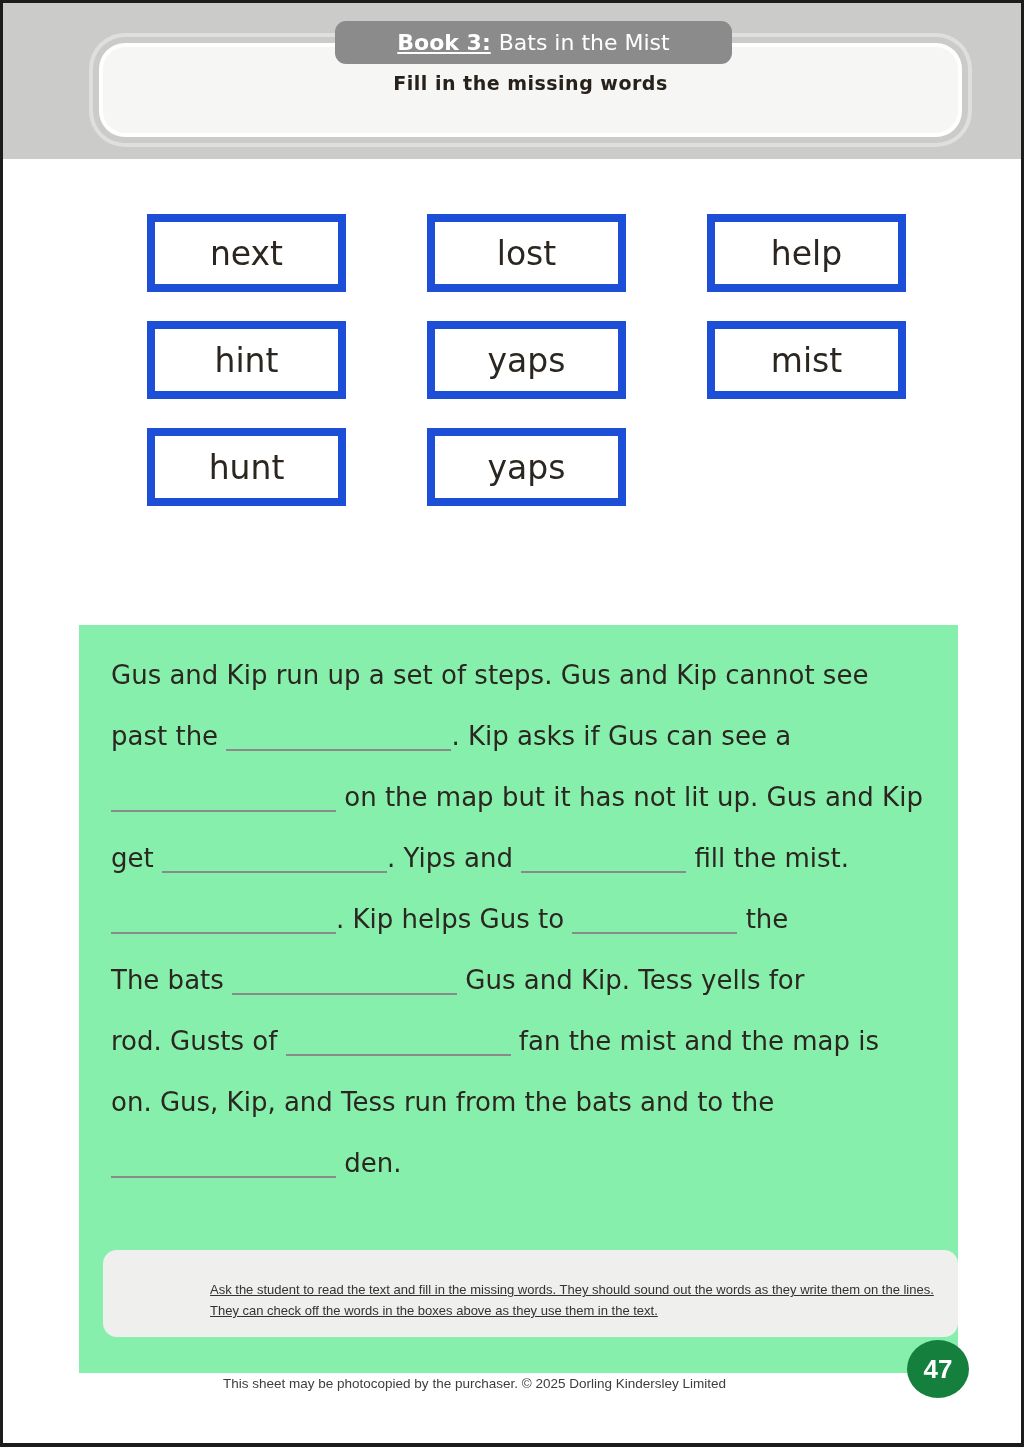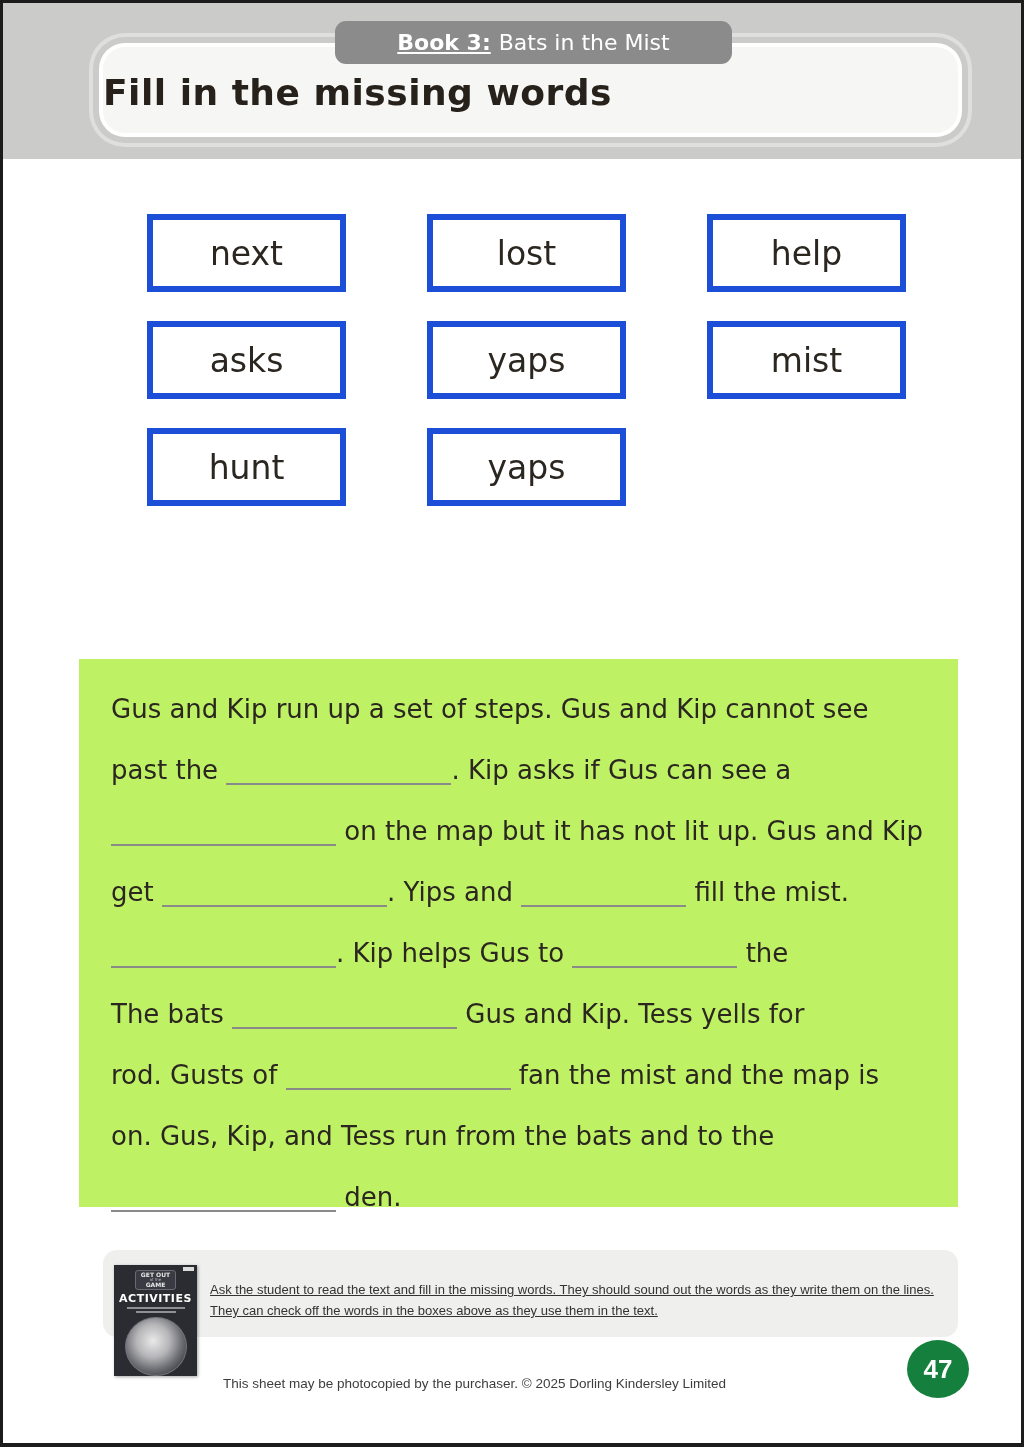--- a/index.html
+++ b/index.html
@@ -43,54 +43,54 @@
     align-items: center;
     justify-content: center;
     font-size: 22px;
     white-space: nowrap;
   }
   .book-badge .badge-bold { font-weight: bold; padding-right: 8px; text-decoration: underline; }
   .sheet-title {
     position: absolute;
     left: 100px; top: 69px;
     width: 855px;
-    font-weight: bold;
-    font-size: 36px;
+    text-align: center;
+    font-weight: bold;
+    font-size: 19px;
     color: #26211a;
     letter-spacing: 0.5px;
   }
 
   
   .word-grid {
     position: absolute;
     left: 144px; top: 211px;
     display: grid;
     grid-template-columns: repeat(3, 199px);
     column-gap: 81px;
     row-gap: 29px;
   }
   .word-box {
     height: 78px;
-    border: 6px solid #1d4ed8;
+    border: 8px solid #1d4ed8;
     background: #ffffff;
     display: flex;
     align-items: center;
     justify-content: center;
     font-size: 33px;
     color: #2b2620;
   }
 
   
   .passage-box {
     position: absolute;
     left: 76px; top: 622px;
-    width: 879px; height: 548px;
-    background: #bef264;
+    width: 879px; height: 748px;
+    background: #86efac;
     padding: 19px 32px;
-    margin-top: 34px;
   }
   .p-line {
     height: 61px;
     display: flex;
     align-items: center;
     font-size: 26px;
     white-space: pre;
     color: #2b2620;
   }
   .blank {
@@ -209,21 +209,21 @@
       <div class="word-box">
         <span>next</span>
       </div>
       <div class="word-box">
         <span>lost</span>
       </div>
       <div class="word-box">
         <span>help</span>
       </div>
       <div class="word-box">
-        <span>asks</span>
+        <span>hint</span>
       </div>
       <div class="word-box">
         <span>yaps</span>
       </div>
       <div class="word-box">
         <span>mist</span>
       </div>
       <div class="word-box">
         <span>hunt</span>
       </div>
@@ -239,32 +239,20 @@
       <div class="p-line">get <span class="blank"></span>. Yips and <span class="blank"></span> fill the mist.</div>
       <div class="p-line"><span class="blank"></span>. Kip helps Gus to <span class="blank"></span> the</div>
       <div class="p-line">The bats <span class="blank"></span> Gus and Kip. Tess yells for</div>
       <div class="p-line">rod. Gusts of <span class="blank"></span> fan the mist and the map is</div>
       <div class="p-line">on. Gus, Kip, and Tess run from the bats and to the</div>
       <div class="p-line"><span class="blank"></span> den.</div>
     </div>
 
   <div class="footer-box"></div>
 
-  <div class="cover">
-    <div class="cover-tab"></div>
-    <div class="cover-logo">
-      <span>GET OUT</span>
-      <span class="of-the">of the</span>
-      <span>GAME</span>
-    </div>
-    <div class="cover-title">ACTIVITIES</div>
-    <div class="cover-subline"></div>
-    <div class="cover-subline short"></div>
-    <div class="cover-circle"></div>
-  </div>
 
   <div class="instruction">
     <div>Ask the student to read the text and fill in the missing words. They should sound out the words as they write them on the lines.</div>
     <div>They can check off the words in the boxes above as they use them in the text.</div>
   </div>
 
   <div class="copyright">This sheet may be photocopied by the purchaser. © 2025 Dorling Kindersley Limited</div>
 
   <div class="page-number-badge">
     <span>47</span>

